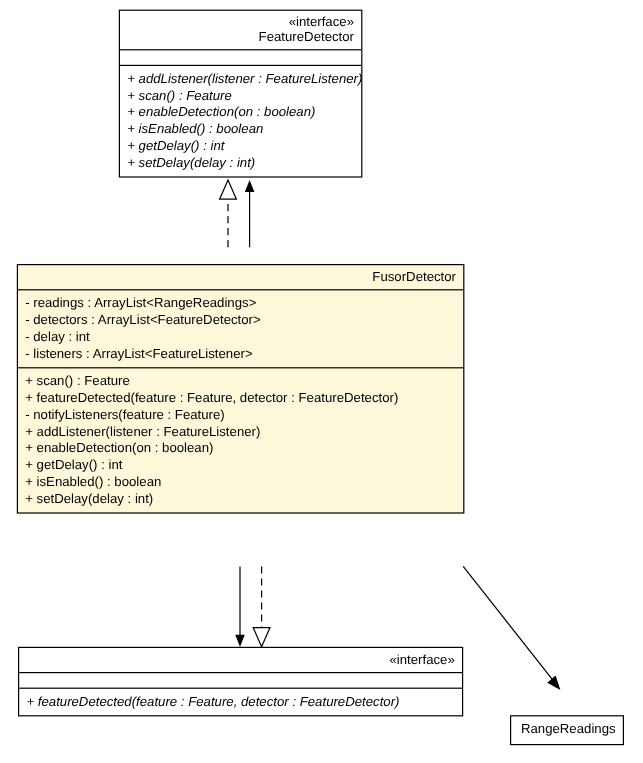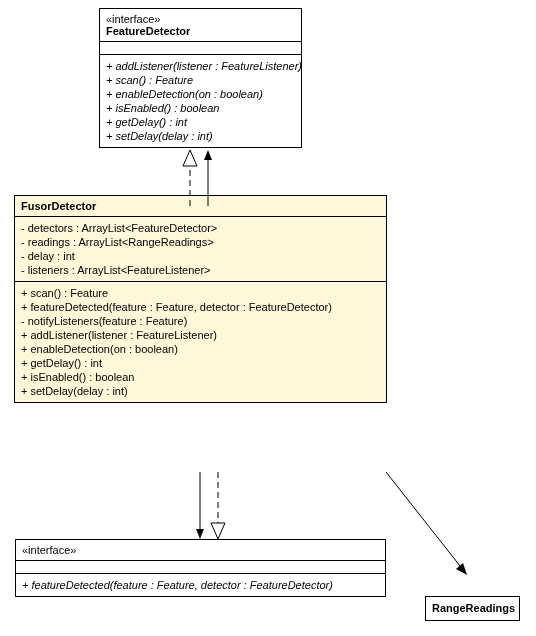--- a/index.html
+++ b/index.html
@@ -1,22 +1,22 @@
 <!DOCTYPE html>
 <html><head>
 <meta charset="utf-8">
 <style>
 body{margin:0;background:#fff;font-family:Arial,sans-serif;font-size:11px;position:relative;width:536px;height:636px}
 .cls{position:absolute;border:1px solid #000;background:#fff}
 .cls.yellow{background:#fdf8d9}
 .compartment{border-top:1px solid #000;padding:4px 6px}
 .compartment:first-child{border-top:none}
-.hdr{text-align:left;padding:4px 6px}
+.hdr{text-align:right;padding:4px 6px}
 .stereotype{font-style:normal}
-.name{font-weight:bold}
+.name{font-weight:normal}
 .italic{font-style:italic}
 .method{line-height:14px;white-space:nowrap}
 svg{position:absolute;top:0;left:0;pointer-events:none}
 </style>
 </head>
 <body>
 
 <div class="cls" style="left:99px;top:8px;width:201px">
   <div class="hdr">
     <div class="stereotype">«interface»</div>
@@ -26,27 +26,27 @@
   <div class="compartment">
     <div class="method italic">+ addListener(listener : FeatureListener)</div>
     <div class="method italic">+ scan() : Feature</div>
     <div class="method italic">+ enableDetection(on : boolean)</div>
     <div class="method italic">+ isEnabled() : boolean</div>
     <div class="method italic">+ getDelay() : int</div>
     <div class="method italic">+ setDelay(delay : int)</div>
   </div>
 </div>
 
-<div class="cls yellow" style="left:14px;top:195px;width:371px">
+<div class="cls yellow" style="left:14px;top:220px;width:371px">
   <div class="hdr">
     <div class="name">FusorDetector</div>
   </div>
   <div class="compartment">
+    <div class="method">- readings : ArrayList&lt;RangeReadings&gt;</div>
     <div class="method">- detectors : ArrayList&lt;FeatureDetector&gt;</div>
-    <div class="method">- readings : ArrayList&lt;RangeReadings&gt;</div>
     <div class="method">- delay : int</div>
     <div class="method">- listeners : ArrayList&lt;FeatureListener&gt;</div>
   </div>
   <div class="compartment">
     <div class="method">+ scan() : Feature</div>
     <div class="method">+ featureDetected(feature : Feature, detector : FeatureDetector)</div>
     <div class="method">- notifyListeners(feature : Feature)</div>
     <div class="method">+ addListener(listener : FeatureListener)</div>
     <div class="method">+ enableDetection(on : boolean)</div>
     <div class="method">+ getDelay() : int</div>

